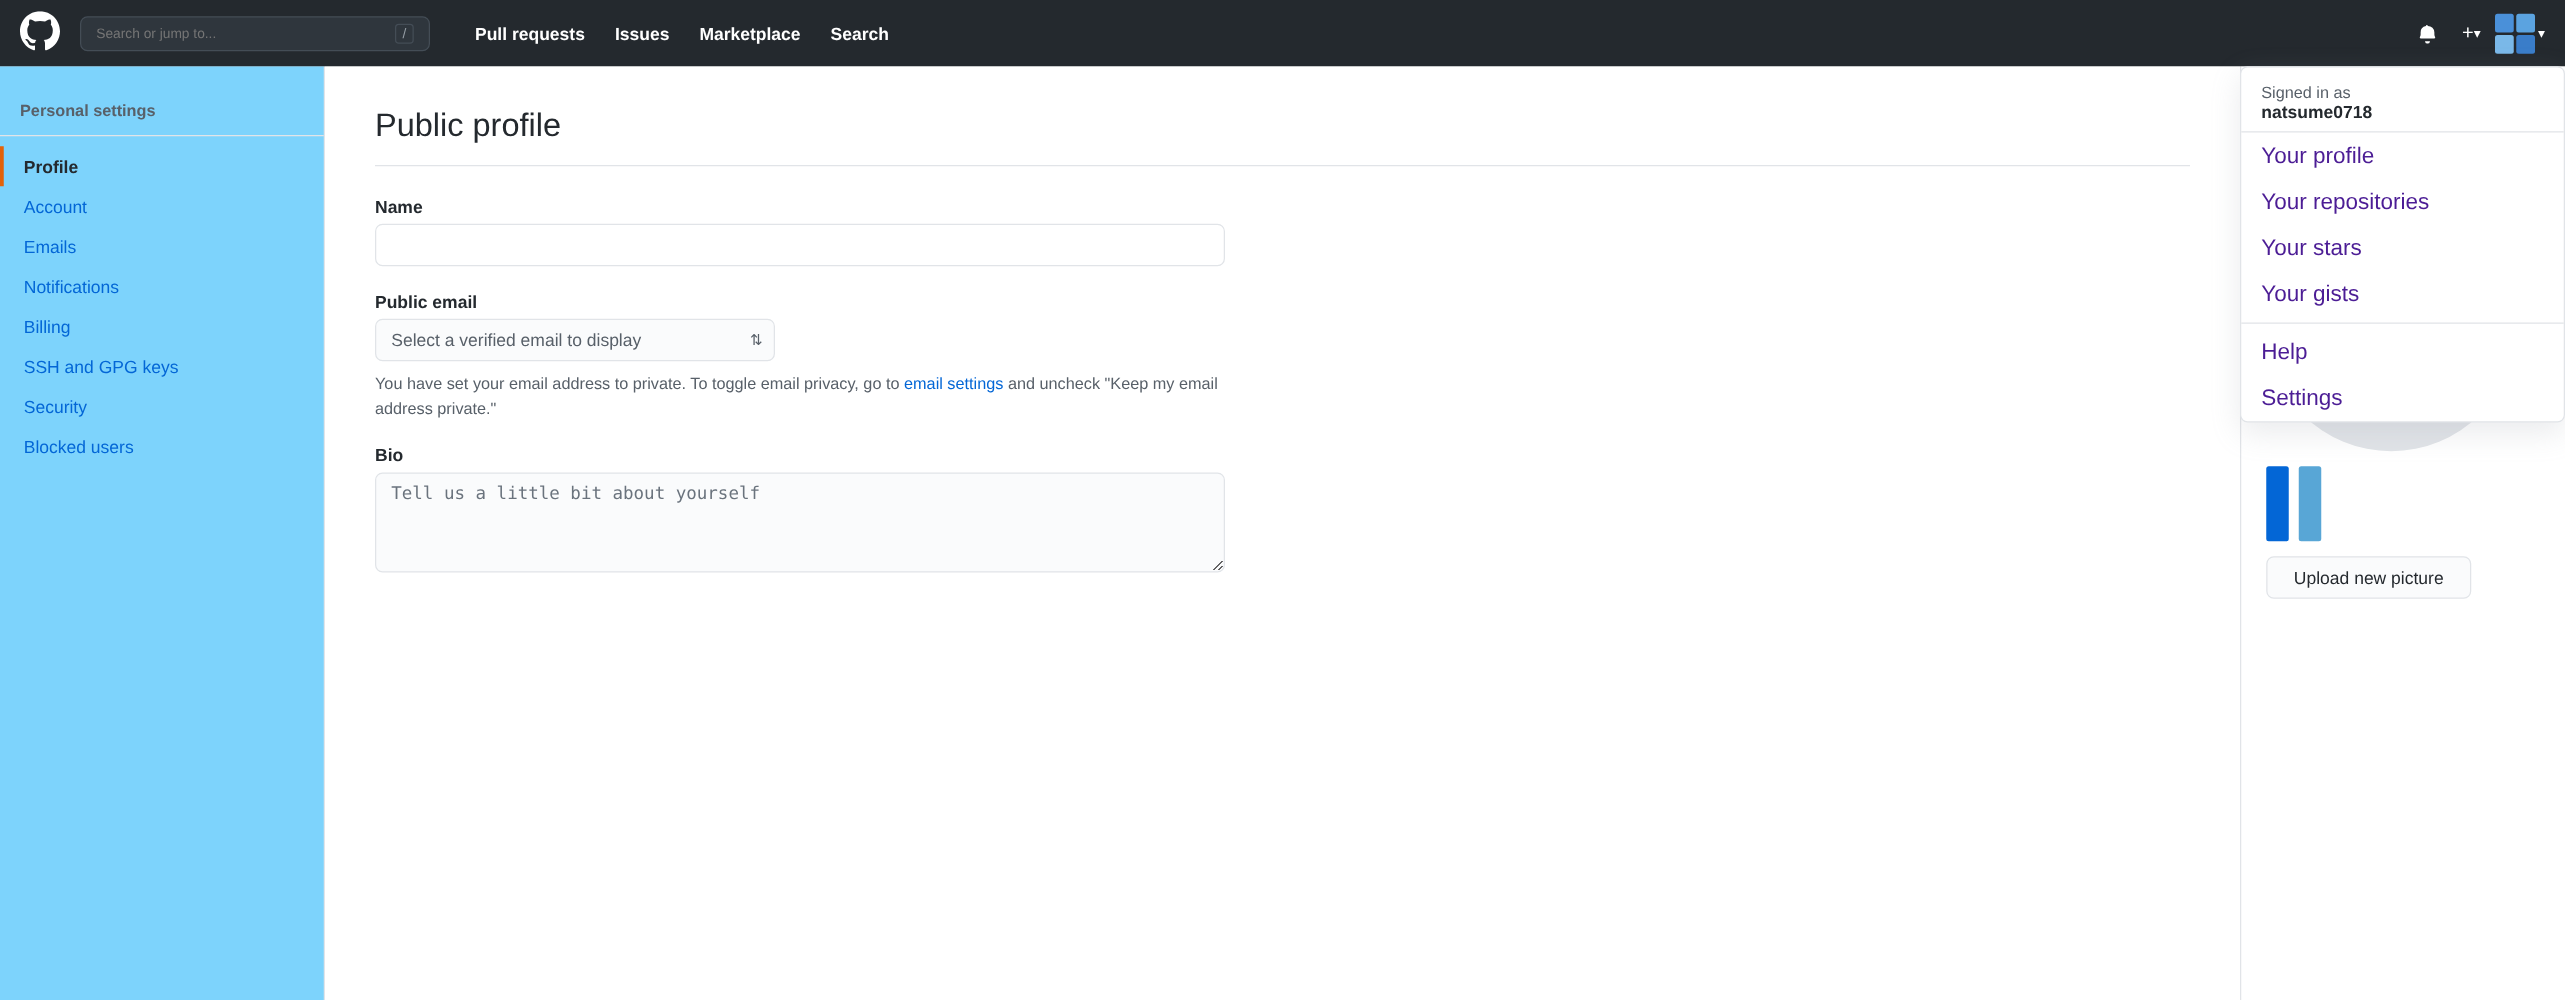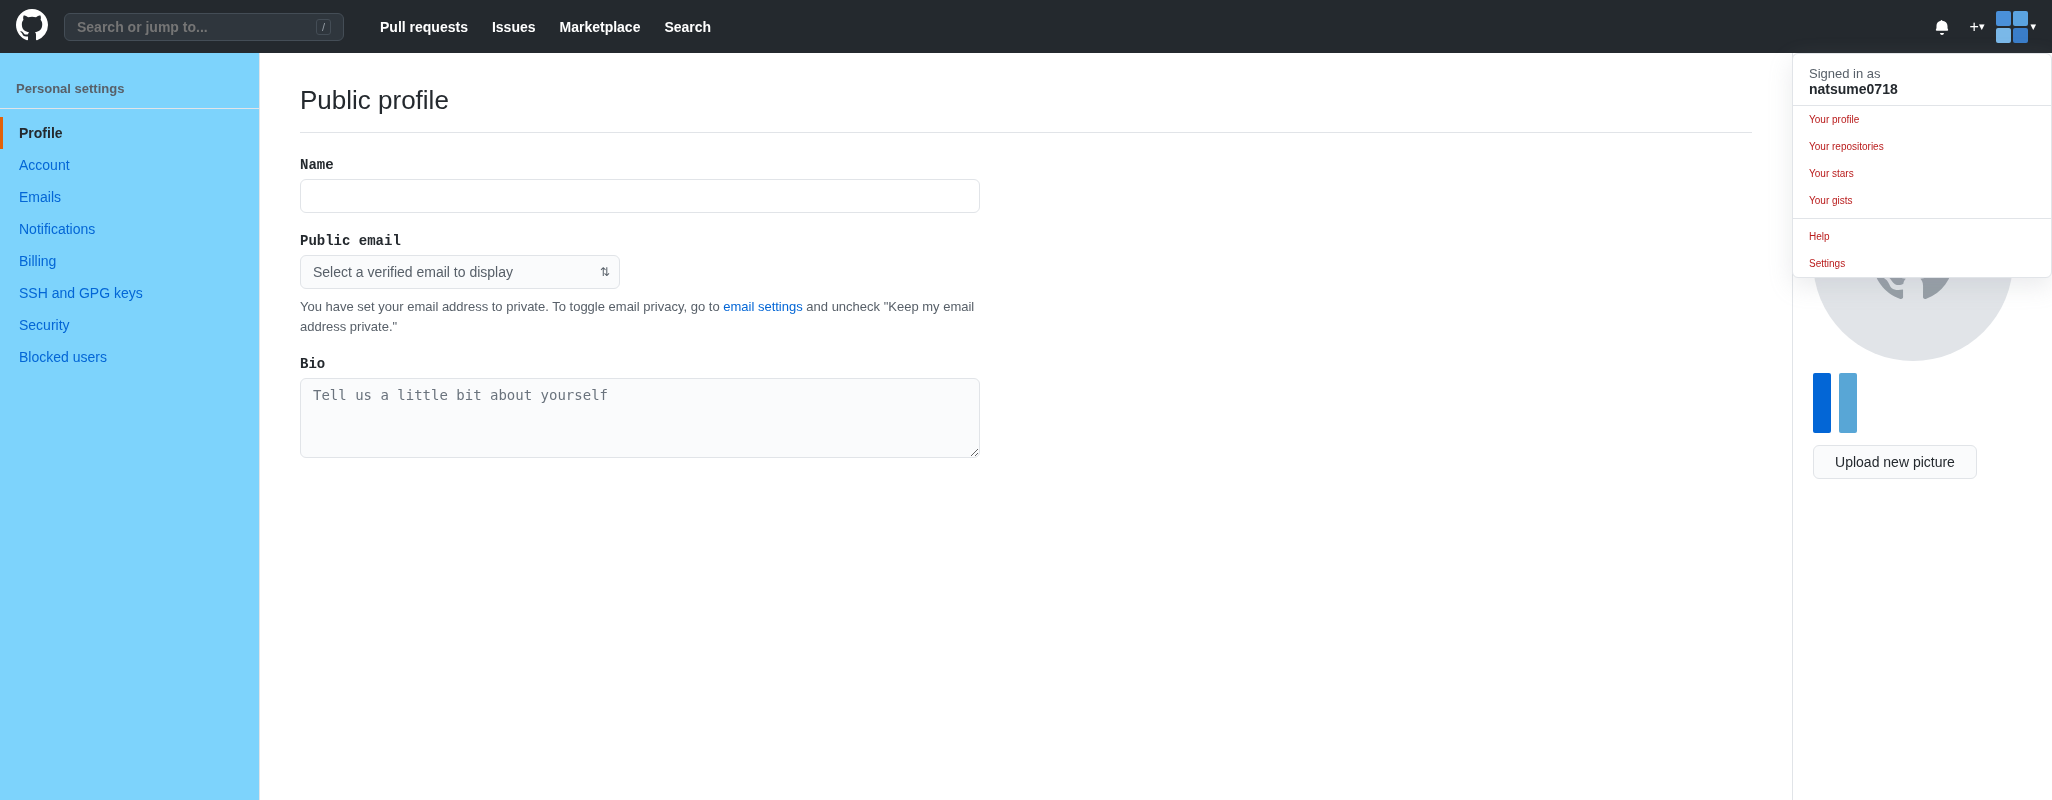--- a/index.html
+++ b/index.html
@@ -26,23 +26,22 @@
       width: 280px;
       color: #959da5;
       font-size: 14px;
       gap: 8px;
     }
     .header-search input {
       background: transparent;
       border: none;
       outline: none;
       color: #f0abfc;
-      font-size: 14px;
+      font-size: 11px;
       flex: 1;
-      font-weight: bold;
     }
     .header-search .kbd {
       border: 1px solid #444d56;
       border-radius: 3px;
       padding: 1px 5px;
       font-size: 11px;
       color: #959da5;
     }
     .header-nav {
       display: flex;
@@ -139,21 +138,20 @@
       border-bottom: 1px solid #e1e4e8;
       padding-bottom: 16px;
     }
     .form-group { margin-bottom: 20px; }
     .form-label {
       display: block;
       font-size: 14px;
       font-weight: 600;
       color: #24292e;
       margin-bottom: 6px;
-      font-family: Liberation Mono, monospace;
     }
     .form-input {
       width: 100%;
       max-width: 680px;
       padding: 8px 12px;
       border: 1px solid #e1e4e8;
       border-radius: 6px;
       font-size: 14px;
       color: #24292e;
       background: #fff;
@@ -268,22 +266,22 @@
       color: #586069;
     }
     .dropdown-header .username {
       font-size: 14px;
       font-weight: 600;
       color: #24292e;
     }
     .dropdown-item {
       display: block;
       padding: 8px 16px;
-      font-size: 10px;
-      color: #b91c1c;
+      font-size: 18px;
+      color: #4c1d95;
       text-decoration: none;
       cursor: pointer;
     }
     .dropdown-divider { height: 1px; background: #e1e4e8; margin: 4px 0; }
   </style>
 </head>
 <body>
 
 <header class="header">
 

